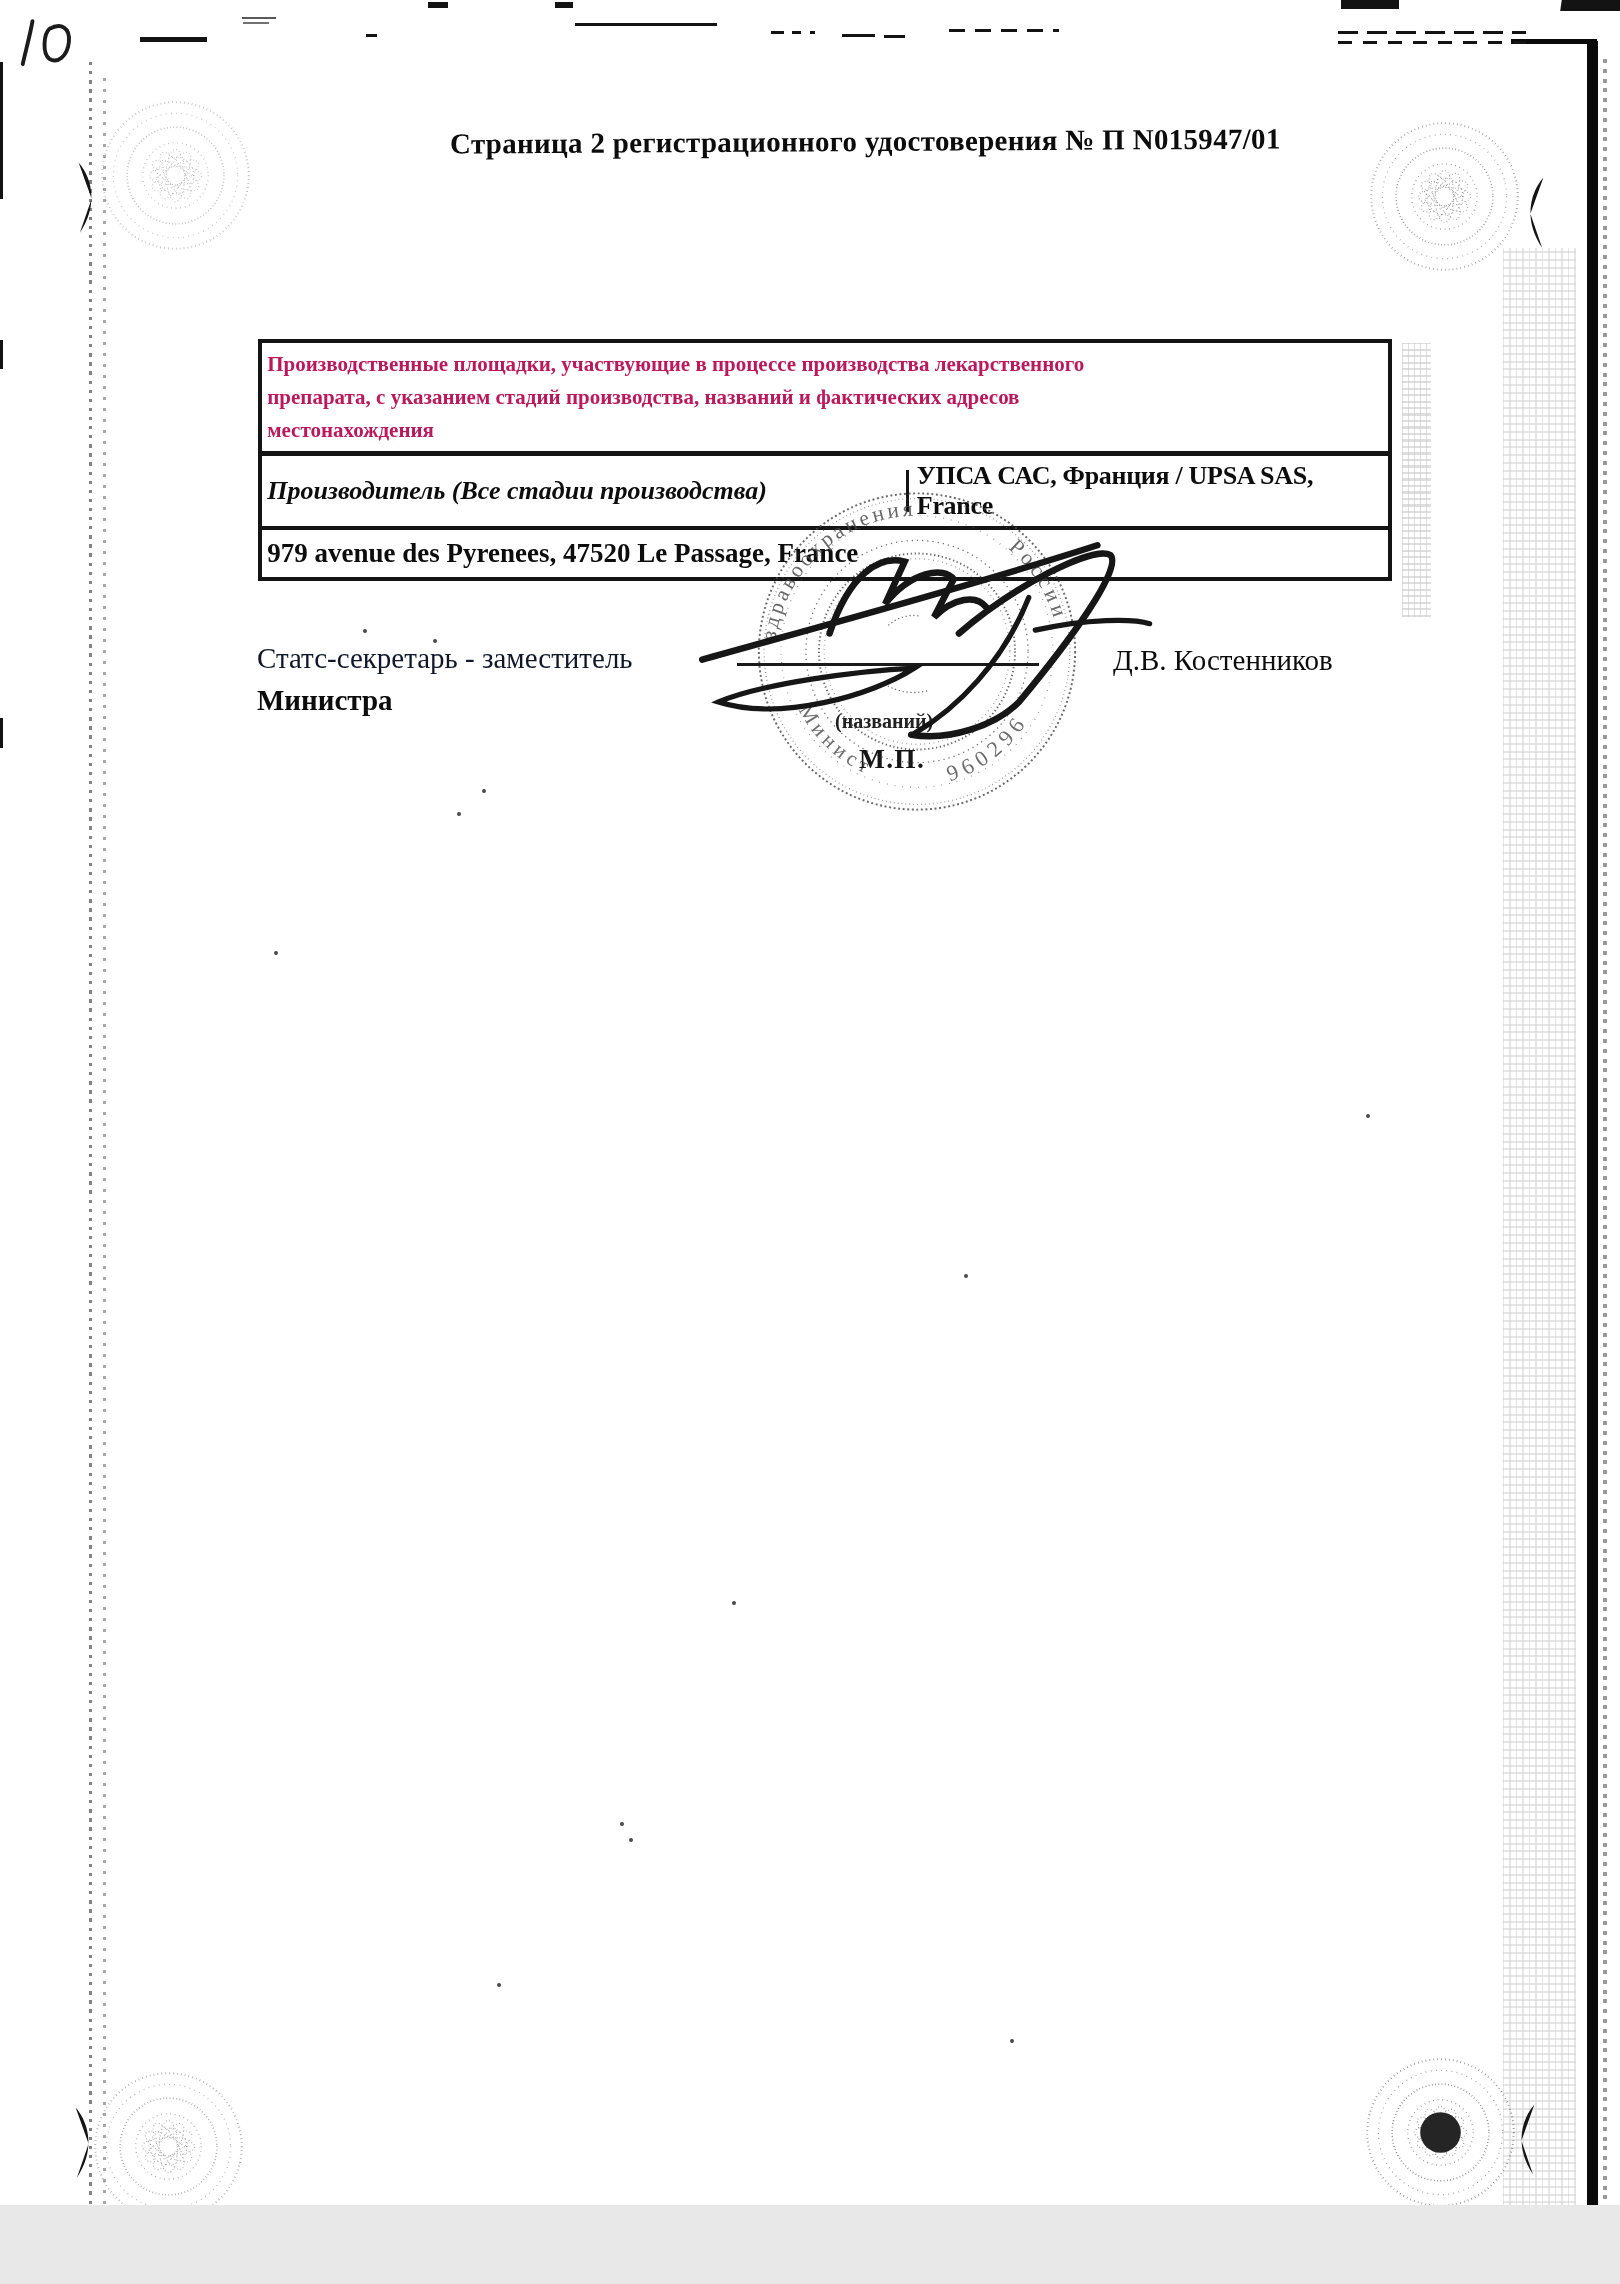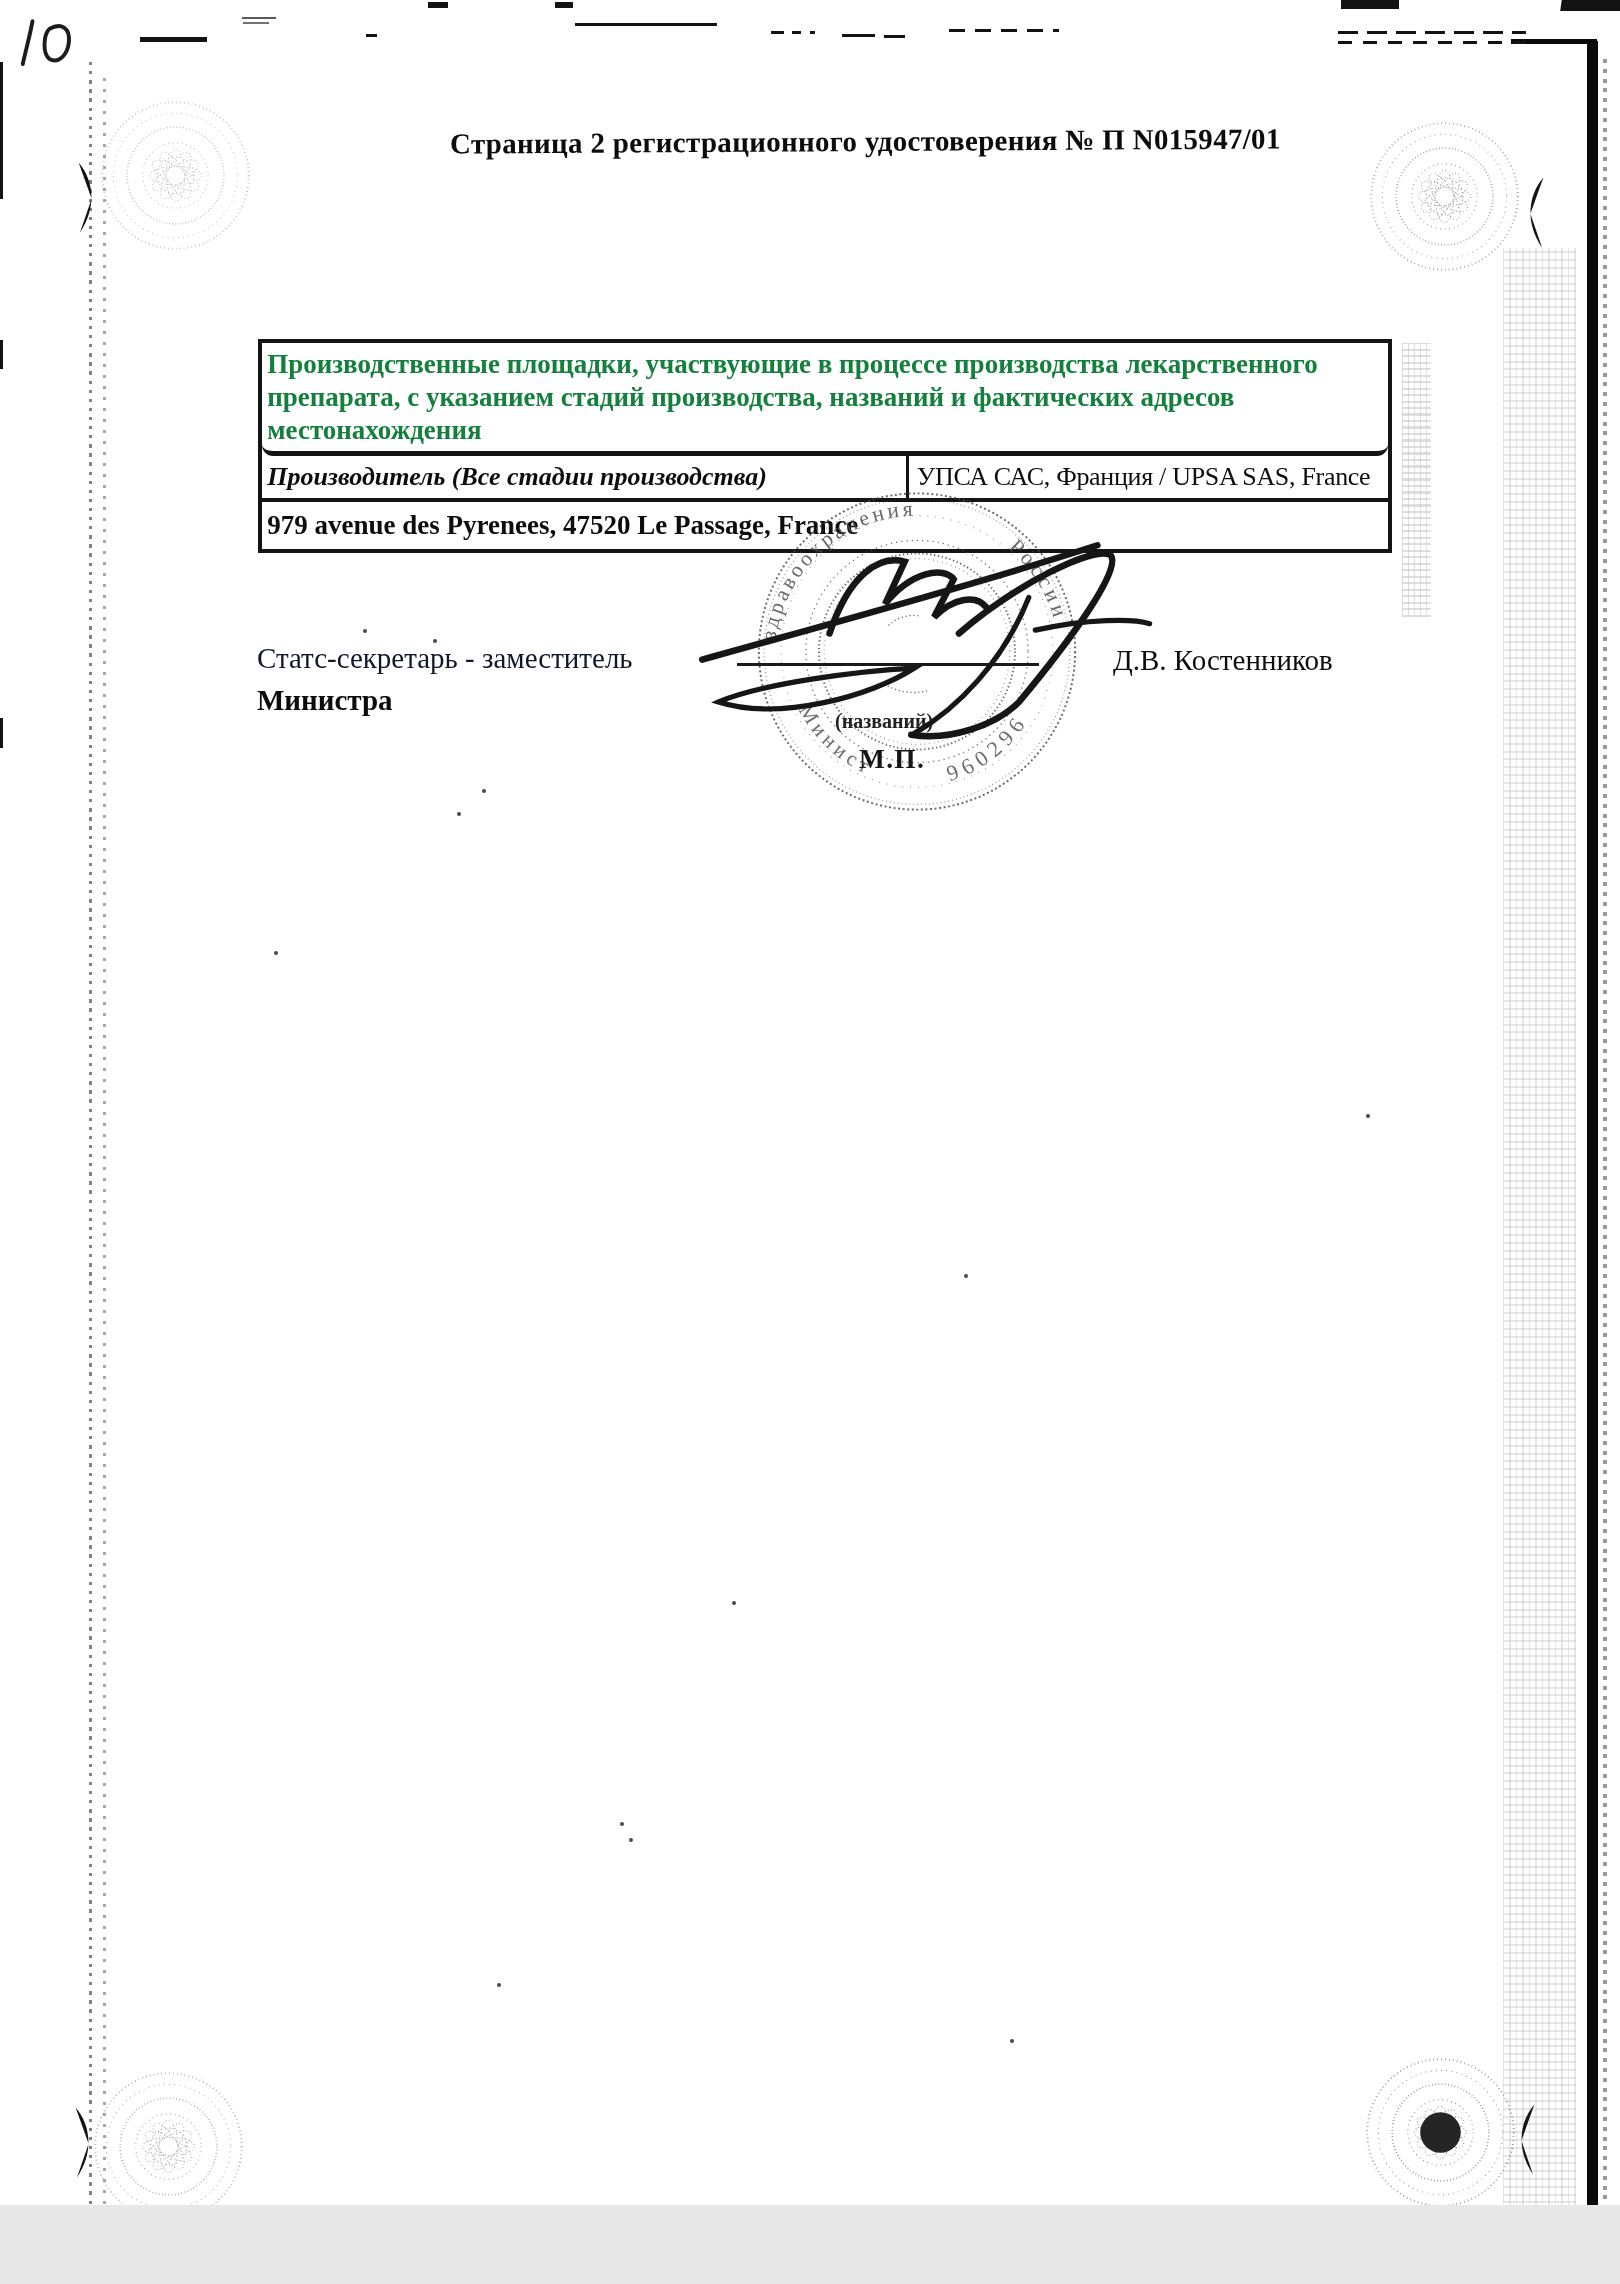--- a/index.html
+++ b/index.html
@@ -27,40 +27,39 @@
 
   
   .reg-table{
     left:258px;top:339px;width:1134px;
     border:4.6px solid #141414;
     box-sizing:border-box;
     background:transparent;
   }
   .t-header{
     padding:5.2px 9.1px 3.9px 5.2px;
-    font-size:27px;font-weight:700;line-height:33px;
+    font-size:21px;font-weight:700;line-height:33px;
     border-bottom:5.9px solid #141414;
-    color:#15803d;
-    border-radius:11px;
+    color:#be185d;
   }
   .t-row{
     display:flex;align-items:center;
     border-bottom:4.6px solid #141414;
   }
   .cell-label{
     width:647px;min-height:42px;box-sizing:border-box;
     border-right:3.3px solid #141414;
     padding:5.2px 5.2px 5.2px 5.2px;
     font-size:26px;font-weight:700;font-style:italic;
     display:flex;align-items:center;
     color:#0d0d0d;
   }
   .cell-value{
     flex:1;padding:5.2px 2.6px 5.2px 7.8px;
-    font-size:26px;font-weight:400;letter-spacing:-0.3px;
+    font-size:26px;font-weight:700;letter-spacing:-0.3px;
     color:#0d0d0d;
   }
   .t-address{
     padding:7.8px 5.2px 7.8px 5.2px;
     font-size:27px;font-weight:700;
     color:#0d0d0d;
   }
 
   
   .sig-pos1{left:257px;top:642px;font-size:29px;font-weight:400;white-space:nowrap;color:#0f172a;}

